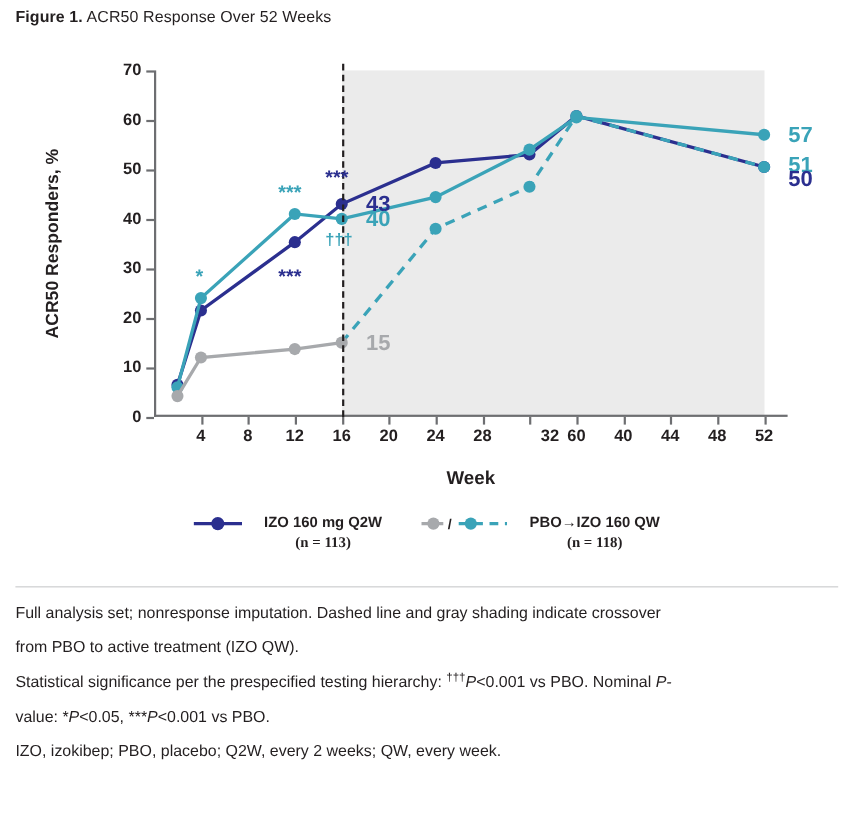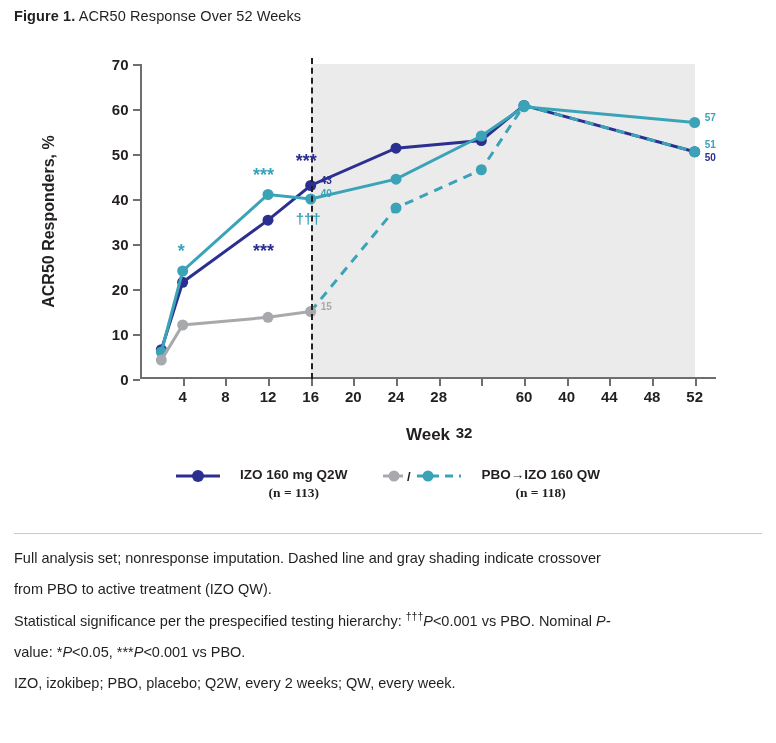--- a/index.html
+++ b/index.html
@@ -84,23 +84,24 @@
   }
   #dashed-crossover {
     position: absolute;
     top: -6px; bottom: 0;
     border-left: 2px dashed #231f20;
   }
   svg#series-svg { position: absolute; left: 0; top: 0; overflow: visible; }
 
   .pt-label {
     position: absolute;
-    font-size: 10px;
+    font-size: 20px;
     font-weight: bold;
     white-space: nowrap;
+    margin-left: 12px;
   }
   .sig-label {
     position: absolute;
     font-weight: bold;
     white-space: nowrap;
   }
 
   
   #legend {
     position: absolute;
@@ -182,21 +183,21 @@
           <div class="tick-label-x" style="left: 128px;">12</div>
           <div class="tick-mark-x" style="left: 170.667px;"></div>
           <div class="tick-label-x" style="left: 170.667px;">16</div>
           <div class="tick-mark-x" style="left: 213.333px;"></div>
           <div class="tick-label-x" style="left: 213.333px;">20</div>
           <div class="tick-mark-x" style="left: 256px;"></div>
           <div class="tick-label-x" style="left: 256px;">24</div>
           <div class="tick-mark-x" style="left: 298.667px;"></div>
           <div class="tick-label-x" style="left: 298.667px;">28</div>
           <div class="tick-mark-x" style="left: 341.333px;"></div>
-          <div class="tick-label-x" style="left: 324px; margin-top: 36px;">32</div>
+          <div class="tick-label-x" style="left: 360px;">32</div>
           <div class="tick-mark-x" style="left: 384px;"></div>
           <div class="tick-label-x" style="left: 384px;">60</div>
           <div class="tick-mark-x" style="left: 426.667px;"></div>
           <div class="tick-label-x" style="left: 426.667px;">40</div>
           <div class="tick-mark-x" style="left: 469.333px;"></div>
           <div class="tick-label-x" style="left: 469.333px;">44</div>
           <div class="tick-mark-x" style="left: 512px;"></div>
           <div class="tick-label-x" style="left: 512px;">48</div>
           <div class="tick-mark-x" style="left: 554.667px;"></div>
           <div class="tick-label-x" style="left: 554.667px;">52</div>

